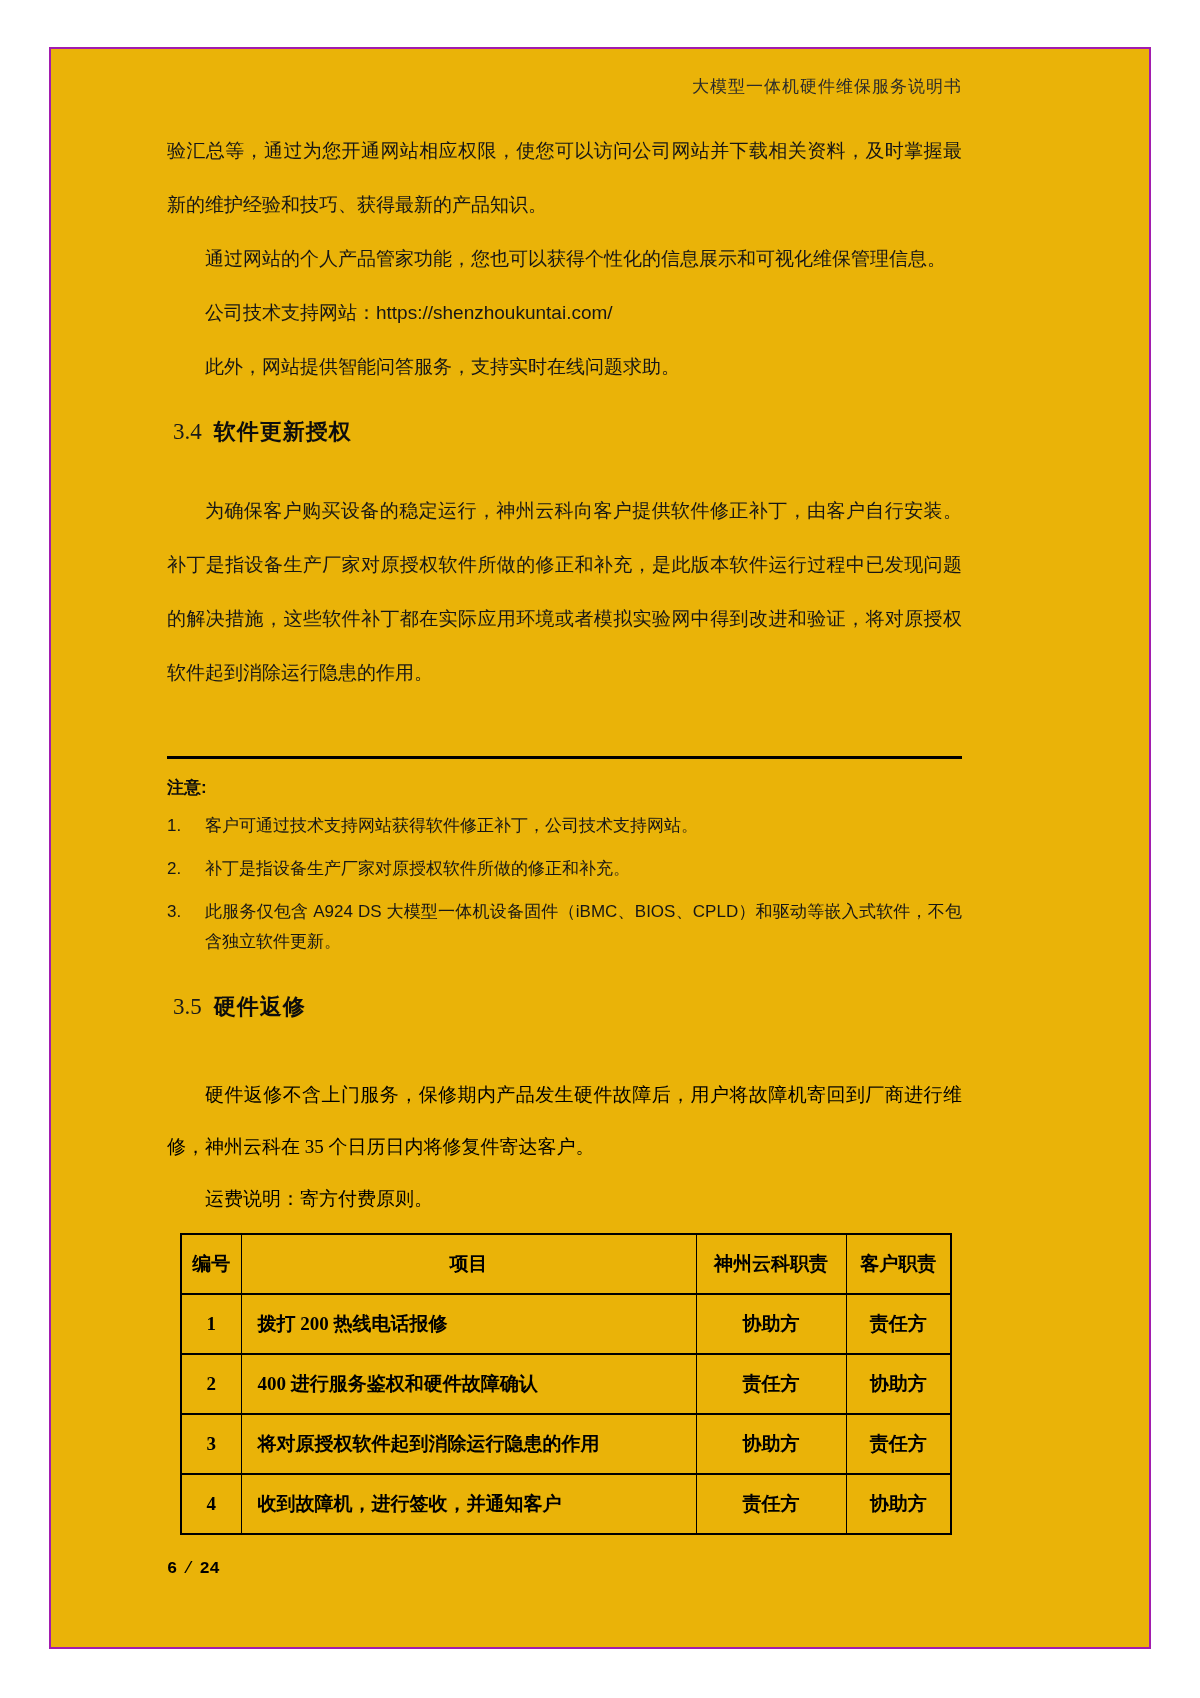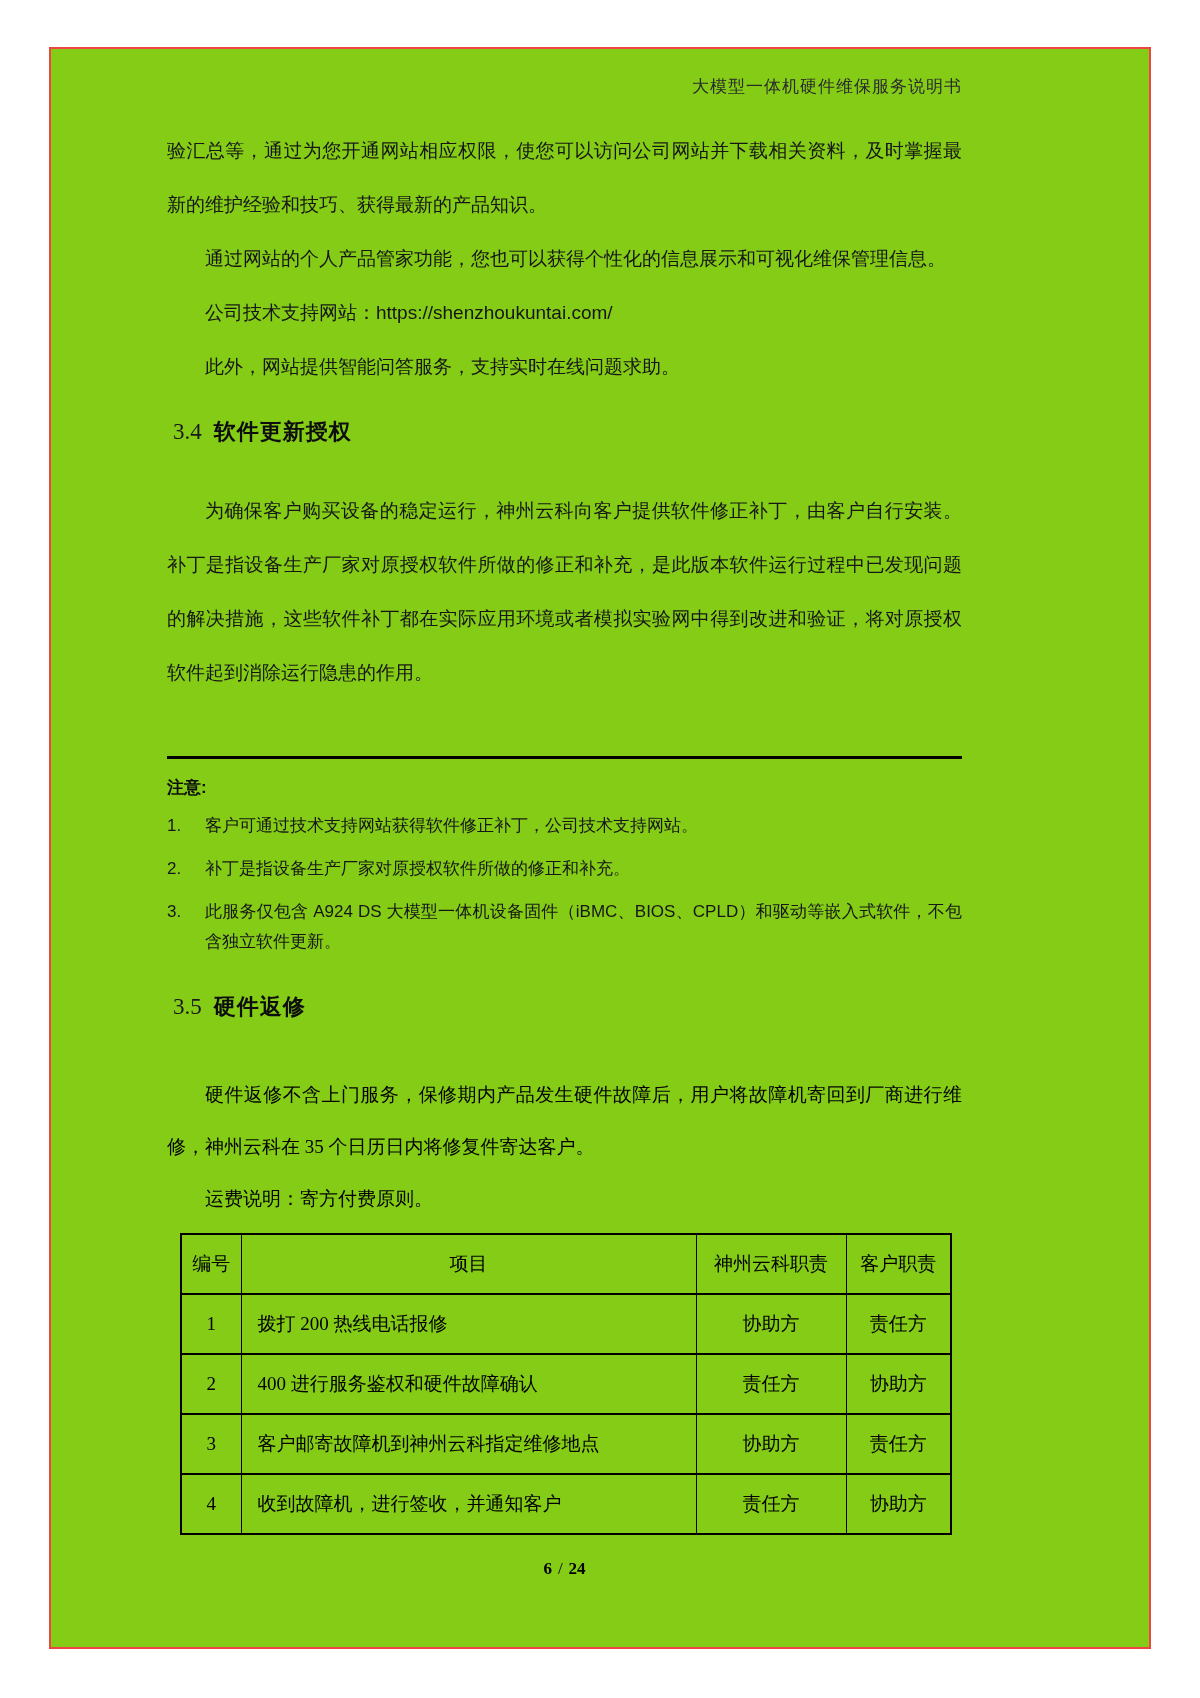--- a/index.html
+++ b/index.html
@@ -7,22 +7,22 @@
     width:1200px;height:1698px;
     background:#ffffff;
     position:relative;
     font-family:"Liberation Sans",sans-serif;
     color:#1a1a1a;
     -webkit-font-smoothing:antialiased;
   }
   .border-box{
     position:absolute;
     left:49px;top:47px;right:49px;bottom:49px;
-    border:2px solid #ef4444;
-    background:#84cc16;
+    border:2px solid #a21caf;
+    background:#eab308;
     box-sizing:border-box;
   }
   .inner{
     padding:26px 187px 0 116px; 
   }
   .doc-header{
     text-align:right;
     font-family:"Liberation Serif",serif;
     font-size:17px;
     color:#2b2b2b;
@@ -108,31 +108,30 @@
     font-size:19px;
     color:#000;
     table-layout:fixed;
   }
   .repair-table th,.repair-table td{
     border:1px solid #000;
     border-top-width:2px;
     border-bottom-width:2px;
     height:50px;
     text-align:center;
-    font-weight:400;
+    font-weight:700;
     padding:16px 6px;
     box-sizing:border-box;
   }
   .repair-table{border:2px solid #000;}
   .repair-table td.left{text-align:left;padding-left:16px;}
   
   .doc-footer{
     margin-top:24px;
-    text-align:center;
-    font-family:Liberation Serif, serif;
+    font-family:Liberation Mono, monospace;
     font-size:17px;
     color:#000;
   }
   .doc-footer .pg{font-weight:700;}
   .doc-footer .sep{font-weight:400;padding:0 6px;}
 </style>
 </head>
 <body>
 
 <div class="border-box">
@@ -200,21 +199,21 @@
               <td>责任方</td>
             </tr>
             <tr>
               <td>2</td>
               <td class="left">400 进行服务鉴权和硬件故障确认</td>
               <td>责任方</td>
               <td>协助方</td>
             </tr>
             <tr>
               <td>3</td>
-              <td class="left">客户邮寄故障机到神州云科指定维修地点</td>
+              <td class="left">将对原授权软件起到消除运行隐患的作用</td>
               <td>协助方</td>
               <td>责任方</td>
             </tr>
             <tr>
               <td>4</td>
               <td class="left">收到故障机，进行签收，并通知客户</td>
               <td>责任方</td>
               <td>协助方</td>
             </tr>
           </tbody>

